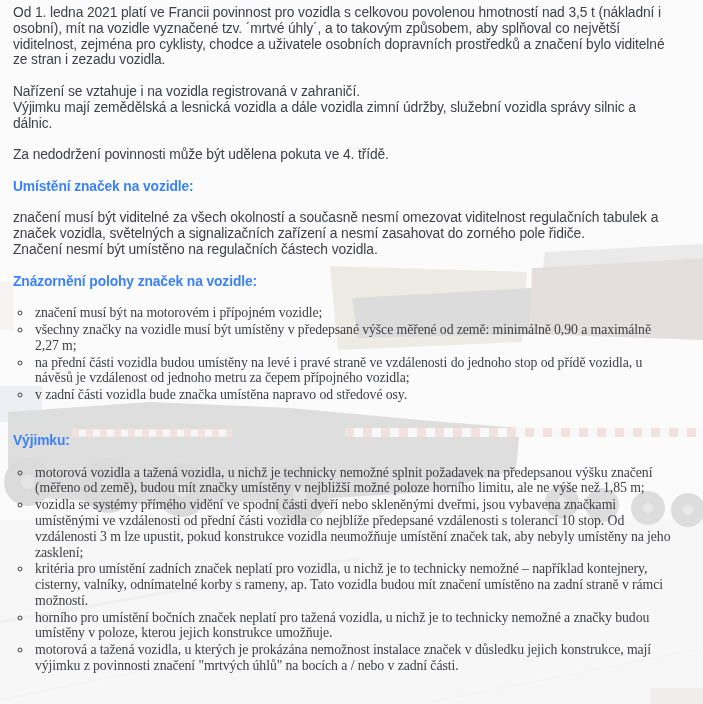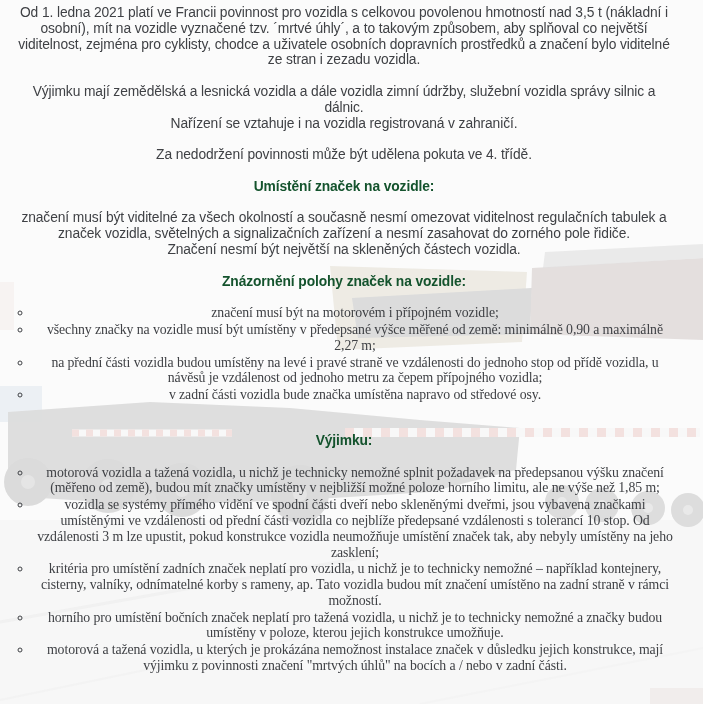--- a/index.html
+++ b/index.html
@@ -19,29 +19,28 @@
     pointer-events: none;
   }
   .article {
     position: relative;
     z-index: 1;
     padding: 5px 28px 0 13px;
     font-size: 13.8px;
     line-height: 15.8px;
     letter-spacing: -0.1px;
     color: #3f4145;
-    text-align: center;
   }
   .article p { margin: 0 0 15.8px 0; }
   .article h2 {
     margin: 0 0 15.8px 0;
     font-size: 13.8px;
     line-height: 15.8px;
     font-weight: 700;
-    color: #14532d;
+    color: #3b82f6;
     letter-spacing: -0.1px;
   }
   .article ul {
     margin: 0 0 15.8px 0;
     padding: 0 0 0 20px;
     list-style-type: circle;
     font-family: Liberation Serif, serif;
   }
   .article ul.gap-after { margin-bottom: 30px; }
   .article li { margin: 0 0 1px 0; padding-left: 2px; }
@@ -96,32 +95,32 @@
 
     <rect x="650" y="688" width="53" height="16" fill="#8a4438" opacity="0.5"></rect>
   </g>
 </svg>
 
 <main class="article">
 
   <p>Od 1. ledna 2021 platí ve Francii povinnost pro vozidla s celkovou povolenou hmotností nad 3,5 t (nákladní i osobní), mít na vozidle vyznačené tzv. ´mrtvé úhly´, a to takovým způsobem, aby splňoval co největší viditelnost, zejména pro cyklisty, chodce a uživatele osobních dopravních prostředků a značení bylo viditelné ze stran i zezadu vozidla.</p>
 
   <p>
+    <span class="line">Nařízení se vztahuje i na vozidla registrovaná v zahraničí.</span>
     <span class="line">Výjimku mají zemědělská a lesnická vozidla a dále vozidla zimní údržby, služební vozidla správy silnic a dálnic.</span>
-    <span class="line">Nařízení se vztahuje i na vozidla registrovaná v zahraničí.</span>
   </p>
 
   <p>Za nedodržení povinnosti může být udělena pokuta ve 4. třídě.</p>
 
 
   <h2>Umístění značek na vozidle:</h2>
 
   <p>
     <span class="line">značení musí být viditelné za všech okolností a současně nesmí omezovat viditelnost regulačních tabulek a značek vozidla, světelných a signalizačních zařízení a nesmí zasahovat do zorného pole řidiče.</span>
-    <span class="line">Značení nesmí být největší na skleněných částech vozidla.</span>
+    <span class="line">Značení nesmí být umístěno na regulačních částech vozidla.</span>
   </p>
 
   <h2>Znázornění polohy značek na vozidle:</h2>
 
   <ul class="gap-after">
     <li>značení musí být na motorovém i přípojném vozidle;</li>
     <li>všechny značky na vozidle musí být umístěny v předepsané výšce měřené od země: minimálně 0,90 a maximálně 2,27 m;</li>
     <li>na přední části vozidla budou umístěny na levé i pravé straně ve vzdálenosti do jednoho stop od přídě vozidla, u návěsů je vzdálenost od jednoho metru za čepem přípojného vozidla;</li>
     <li>v zadní části vozidla bude značka umístěna napravo od středové osy.</li>
   </ul>

